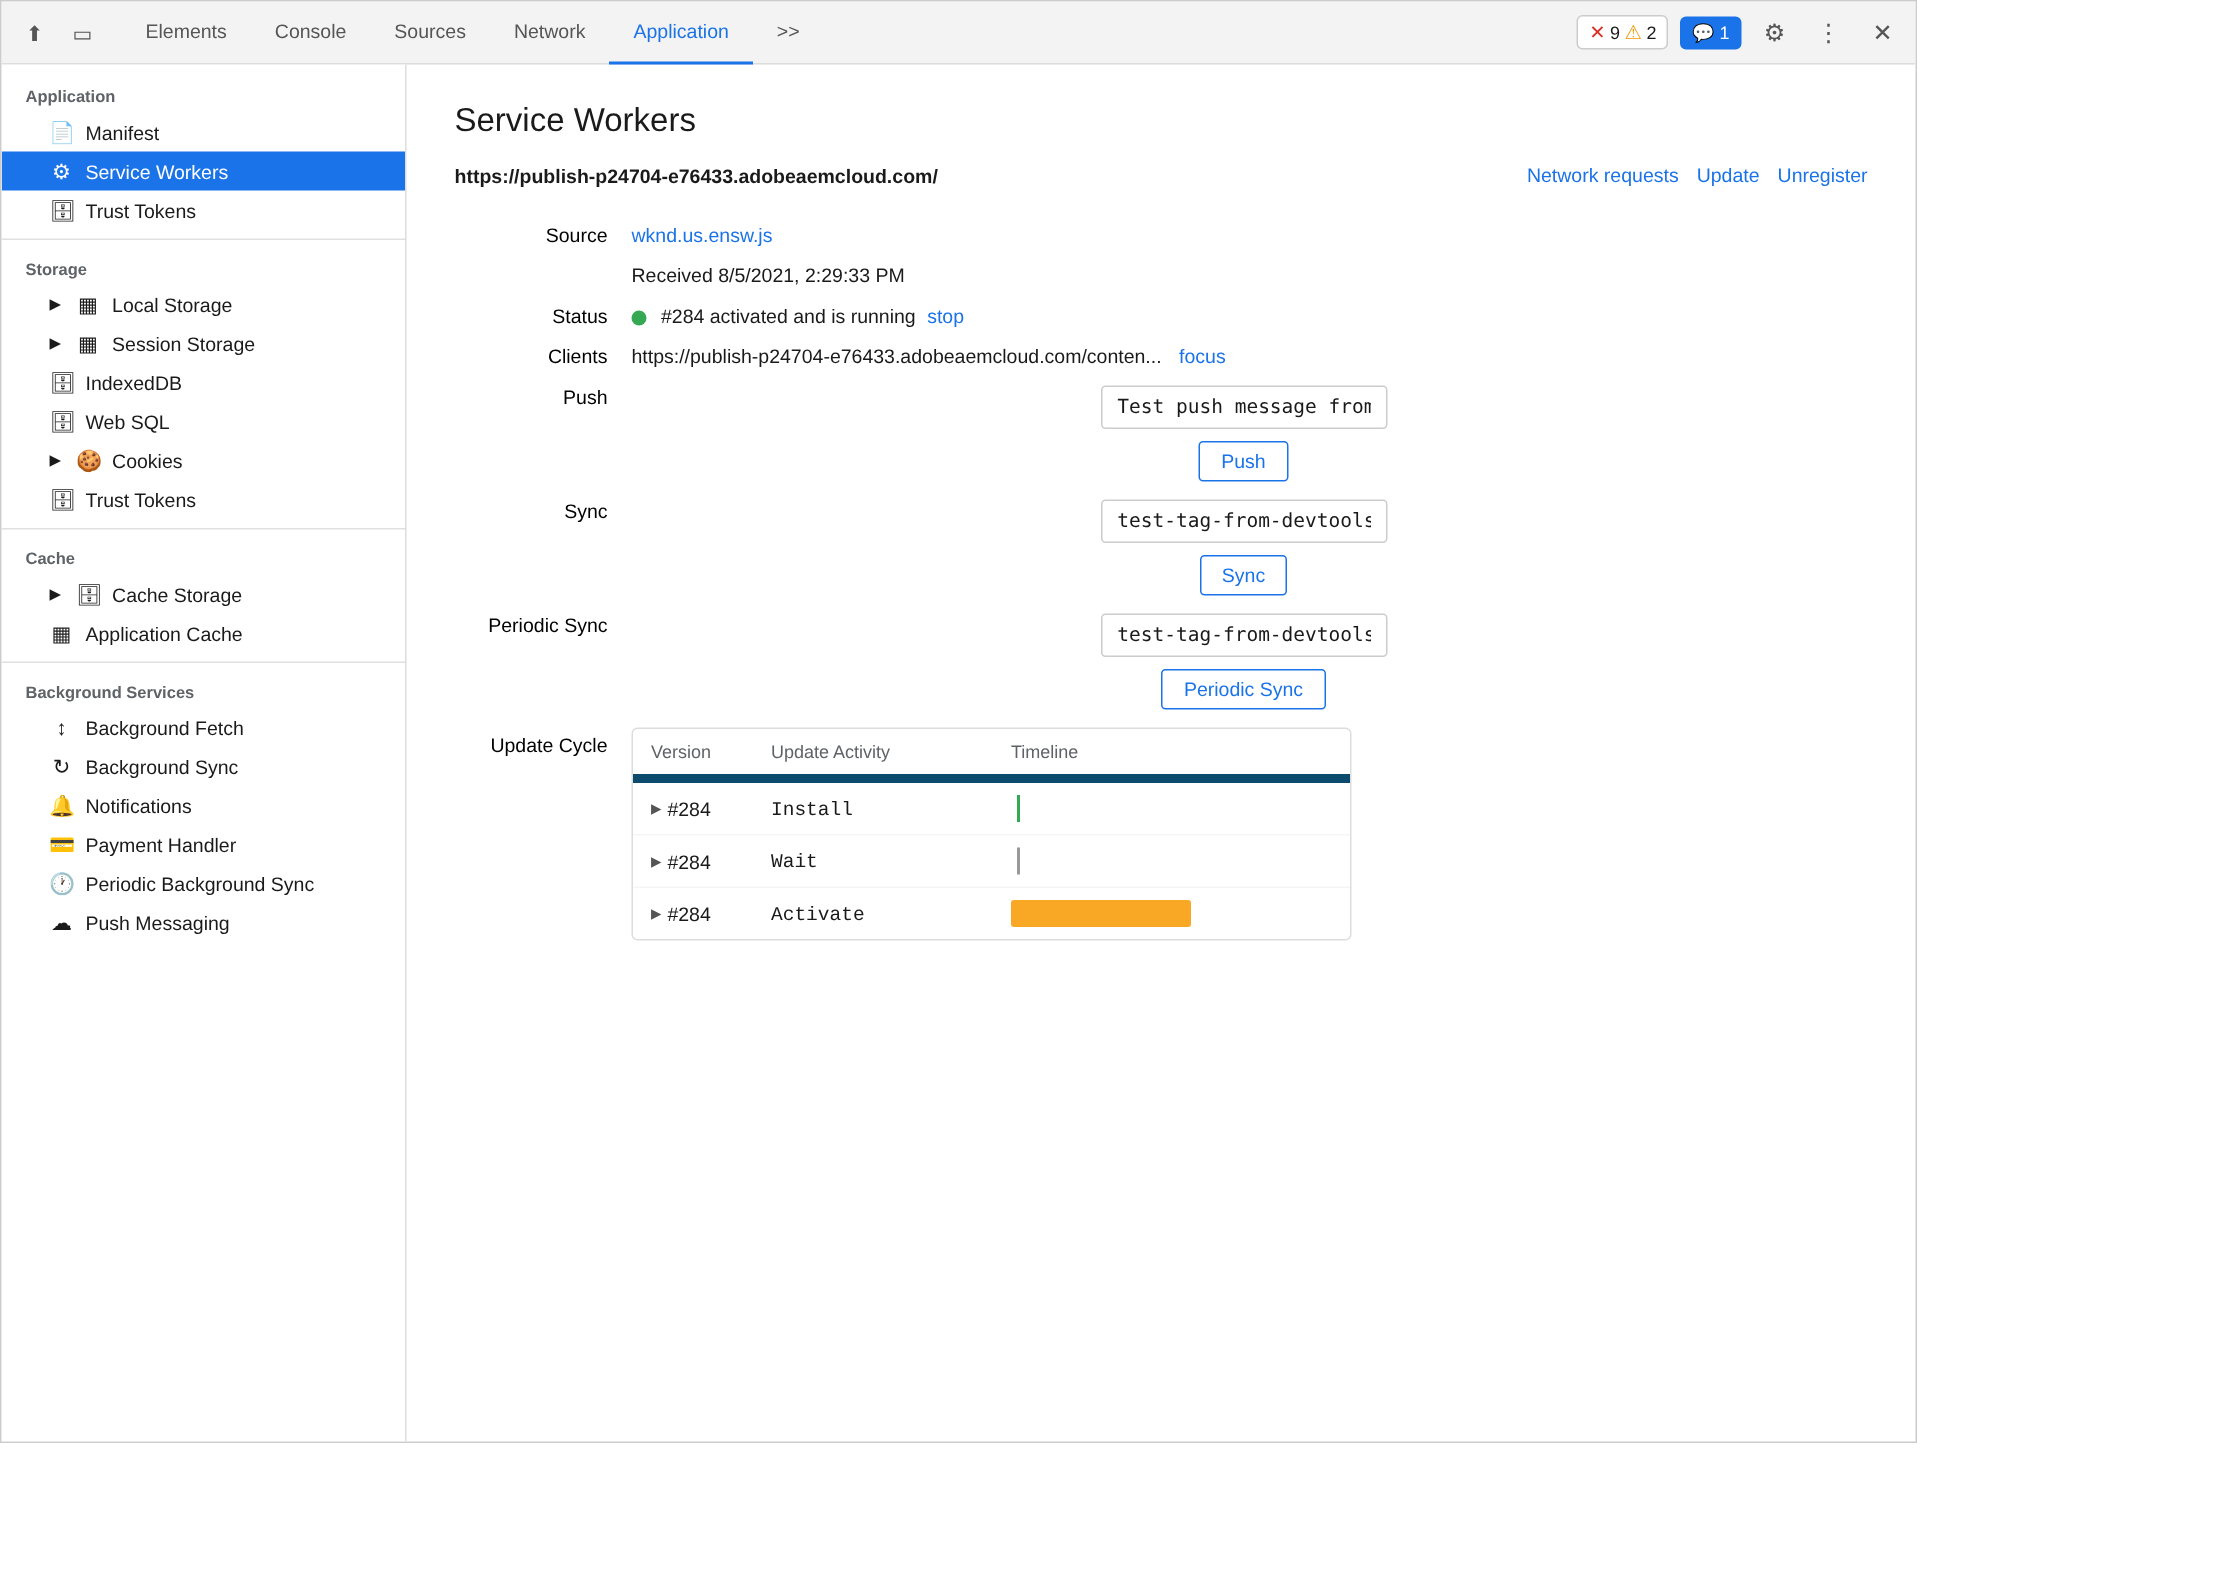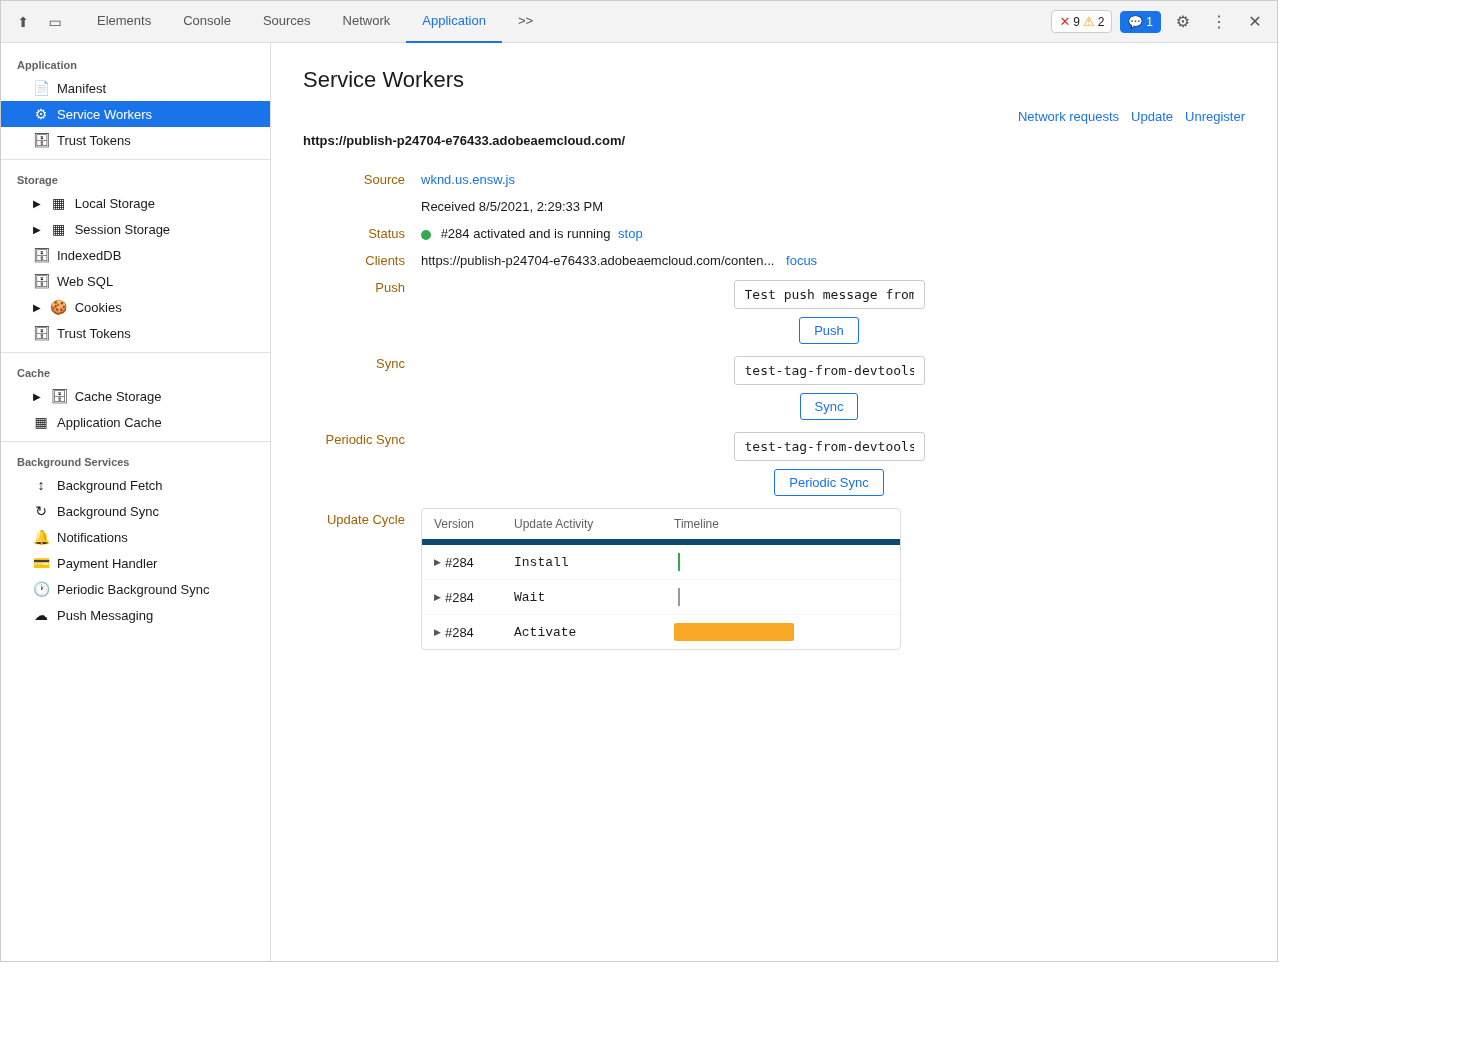--- a/index.html
+++ b/index.html
@@ -179,21 +179,20 @@
       display: flex;
       align-items: flex-start;
       justify-content: space-between;
       margin-bottom: 16px;
     }
     .sw-url {
       font-size: 13px;
       font-weight: 600;
       color: #1a1a1a;
       line-height: 1.4;
-      margin-top: 23px;
     }
     .sw-actions {
       display: flex;
       gap: 12px;
       flex-shrink: 0;
     }
     .sw-action-link {
       color: #1a73e8;
       cursor: pointer;
       font-size: 13px;
@@ -203,21 +202,21 @@
     
     .sw-detail-table {
       width: 100%;
       border-collapse: collapse;
     }
     .sw-detail-table td {
       padding: 6px 8px;
       vertical-align: top;
     }
     .sw-detail-label {
-      color: #a16207;
+      color: #000000;
       font-size: 13px;
       width: 110px;
       text-align: right;
       padding-right: 16px;
       white-space: nowrap;
     }
     .sw-detail-value {
       font-size: 13px;
       color: #1a1a1a;
     }

